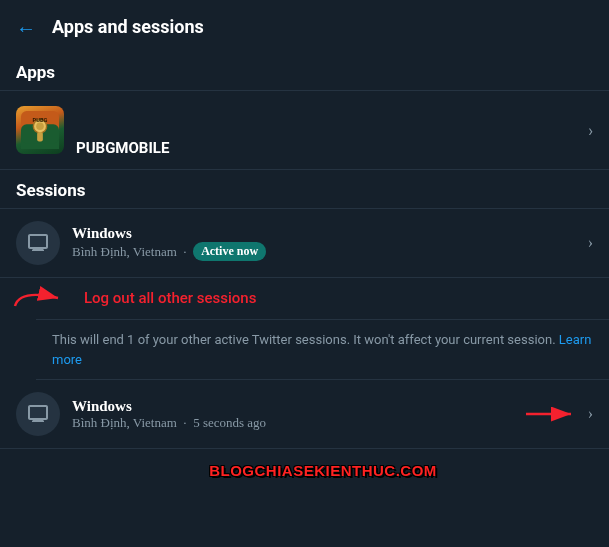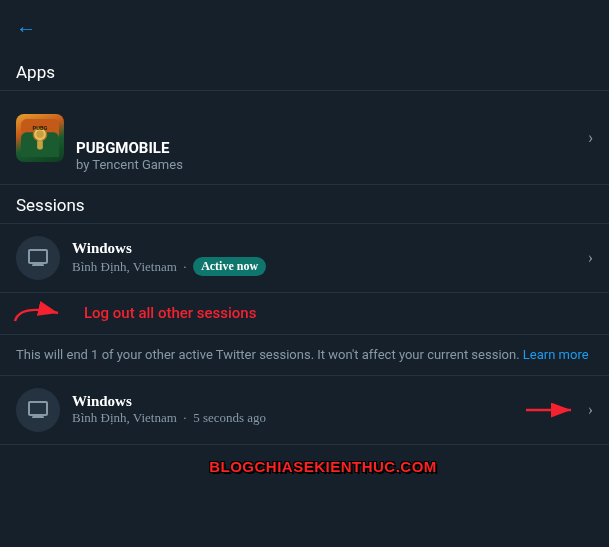--- a/index.html
+++ b/index.html
@@ -27,21 +27,21 @@
     }
 
     .header-title {
       font-size: 18px;
       font-weight: 700;
       color: #ffffff;
     }
 
     .section-title {
       font-size: 17px;
-      font-weight: 400;
+      font-weight: 700;
       color: #ffffff;
       padding: 10px 16px 8px 16px;
     }
 
     .divider {
       height: 1px;
       background-color: #253341;
       margin: 0;
     }
 
@@ -168,20 +168,21 @@
       margin-left: 24px;
     }
 
     .info-text {
       padding: 10px 16px;
       font-size: 13px;
       color: #8899a6;
       line-height: 1.5;
       border-top: 1px solid #253341;
       border-bottom: 1px solid #253341;
+      margin-left: 36px;
     }
 
     .info-text .learn-more {
       color: #1d9bf0;
       cursor: pointer;
     }
 
     .watermark {
       text-align: center;
       padding: 12px 0 8px 0;
@@ -198,20 +199,21 @@
       font-weight: 900;
       letter-spacing: 0.5px;
       margin-left: 37px;
     }
   </style>
 </head>
 <body>
 
 <div class="header">
   <span class="back-arrow">←</span>
+  <span class="header-title">Apps and sessions</span>
 </div>
 
 <div class="section-title">Apps</div>
 <div class="divider"></div>
 
 <div class="app-item">
   <div class="app-icon">
     <div class="pubg-icon-inner">
 
       <svg viewBox="0 0 40 40" width="38" height="38">
@@ -220,21 +222,20 @@
         <rect width="40" height="20" rx="6" fill="#1a5c30" y="14"></rect>
         <circle cx="20" cy="16" r="7" fill="#e8c060" stroke="#a07020" stroke-width="1.5"></circle>
         <circle cx="20" cy="16" r="4" fill="#c8a040"></circle>
         <rect x="17" y="22" width="6" height="10" rx="2" fill="#c8a040"></rect>
         <text x="20" y="12" text-anchor="middle" font-size="6" fill="#2a1a00" font-weight="bold">PUBG</text>
       </svg>
     </div>
   </div>
   <div class="app-info">
     <div class="app-name">PUBGMOBILE</div>
-    <div class="app-developer">by Tencent Games</div>
   </div>
   <span class="chevron">›</span>
 </div>
 
 <div class="divider"></div>
 
 <div class="section-title">Sessions</div>
 <div class="divider"></div>
 
 <div class="session-item">

